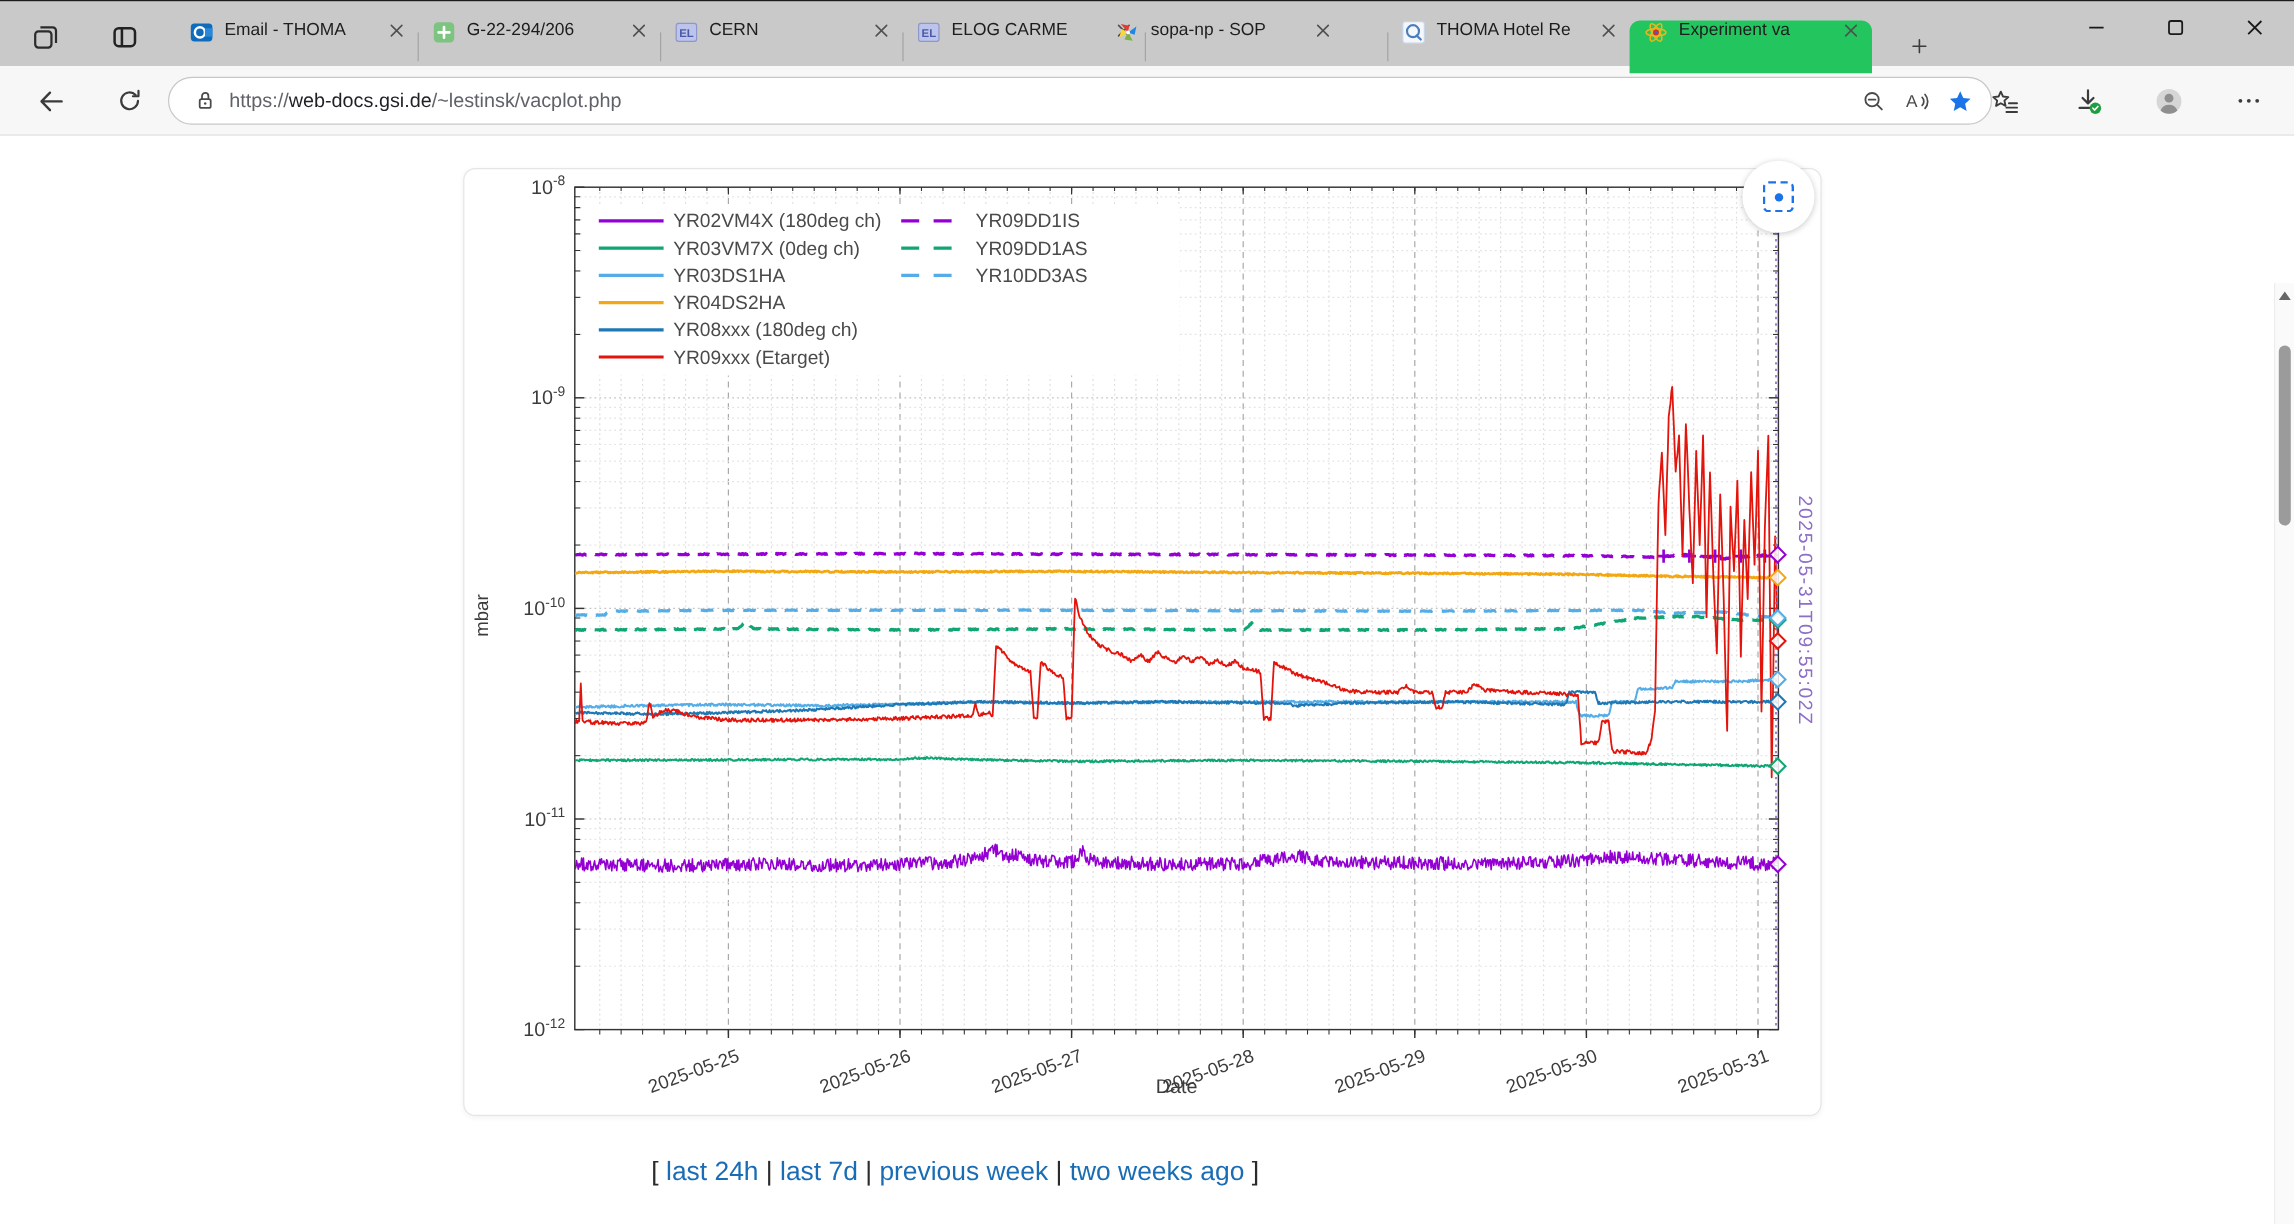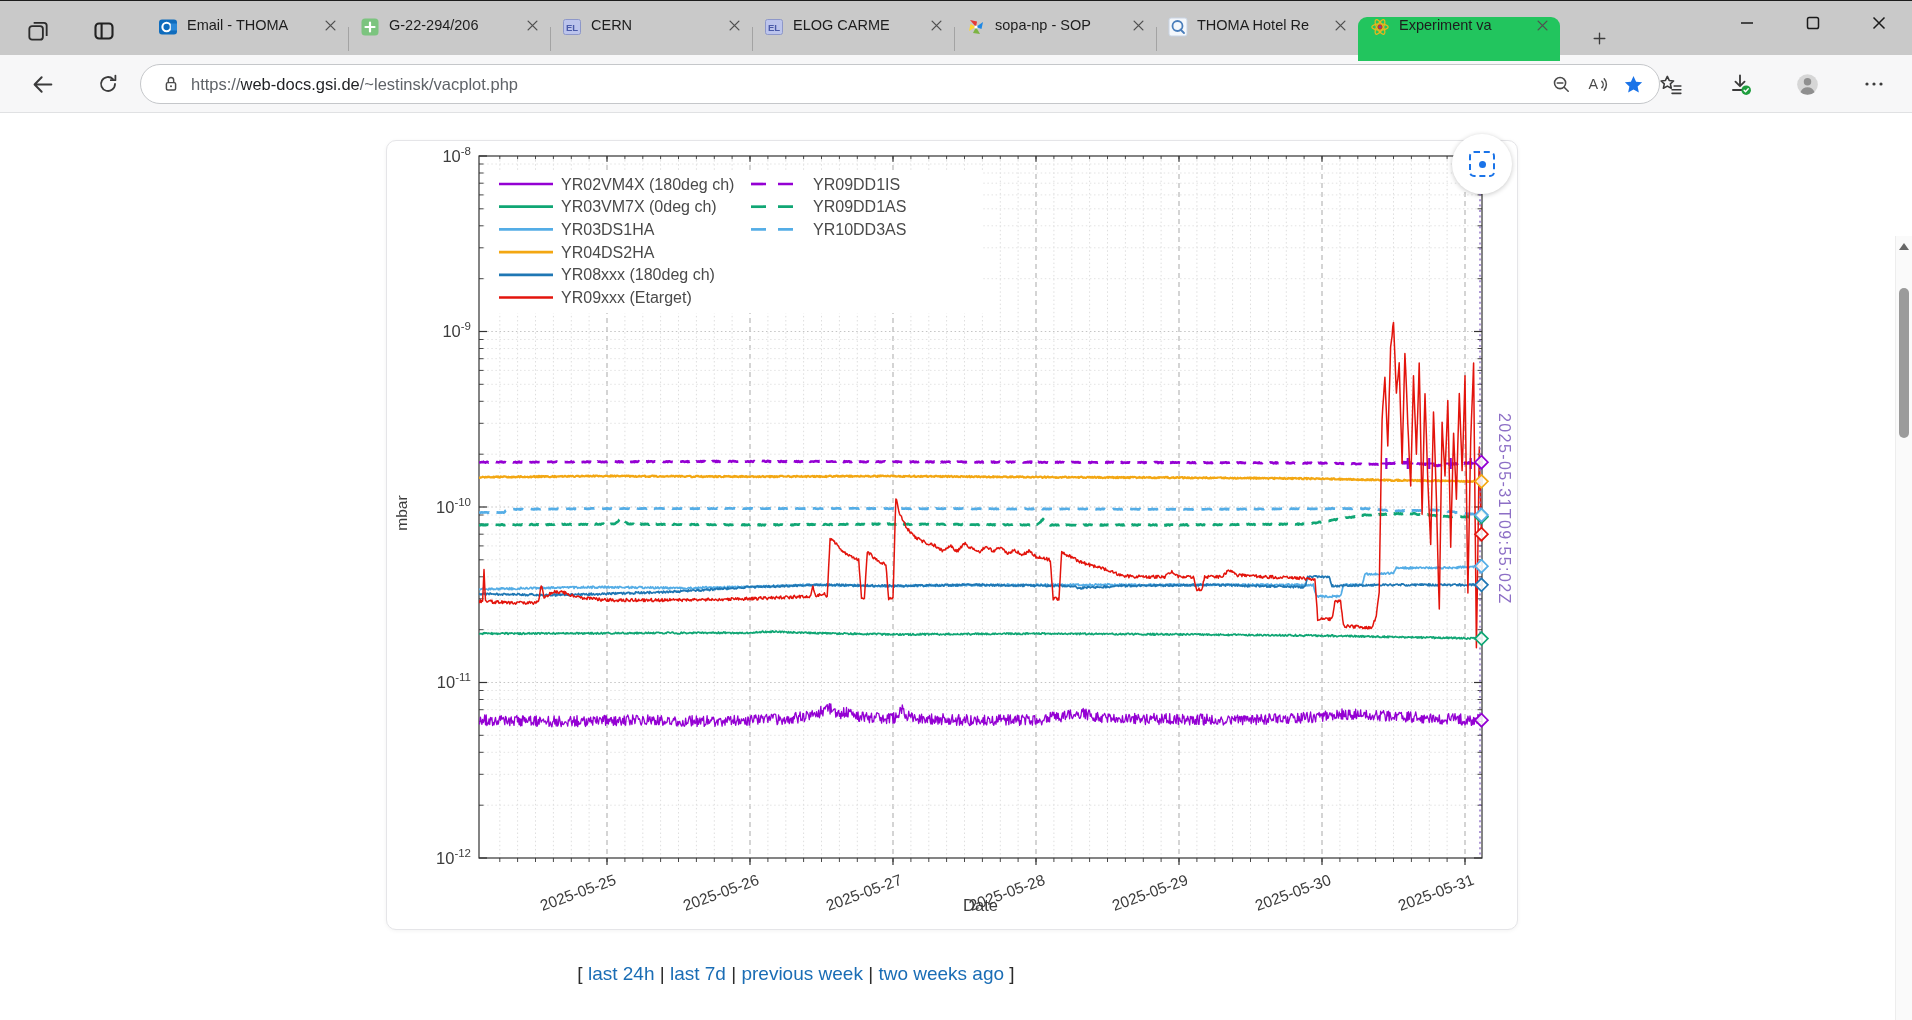--- a/index.html
+++ b/index.html
@@ -24,21 +24,21 @@
   .urltext{font-size:16.5px;margin-left:8px;flex:1;white-space:nowrap;overflow:hidden;}
   .u-dim{color:#5f6368;} .u-host{color:#1f2023;}
   .page{position:absolute;left:0;top:118px;width:1912px;height:902px;background:#fff;}
   .plot-card{position:absolute;left:386px;top:22px;width:1130px;height:788px;background:#fff;
     border:1px solid #e5e5e8;border-radius:10px;box-shadow:0 1px 4px rgba(0,0,0,.05);}
   .cambtn{position:absolute;left:1452px;top:16px;width:60px;height:60px;border-radius:50%;background:#fff;
     box-shadow:0 1px 5px rgba(0,0,0,.22);display:flex;align-items:center;justify-content:center;z-index:5;}
   .camicon{width:22px;height:22px;border:2.6px dashed #1a73e8;border-radius:5px;position:relative;}
   .camicon::after{content:"";position:absolute;left:50%;top:50%;width:7px;height:7px;margin:-3.5px 0 0 -3.5px;
     border-radius:50%;background:#1a73e8;}
-  .links{position:absolute;left:0;top:845px;width:1592px;text-align:center;font-size:19px;color:#2b2b2b;}
+  .links{position:absolute;left:0;top:845px;width:1592px;text-align:center;font-size:22px;color:#2b2b2b;}
   .links a{color:#1a6db5;text-decoration:none;cursor:pointer;}
   .scrollbar{position:absolute;right:0;top:118px;width:17px;height:902px;background:#fafafa;border-left:1px solid #ededed;box-sizing:border-box;}
   .sb-arrow{position:absolute;left:3px;width:0;height:0;}
   .sb-up{top:7px;border-left:5px solid transparent;border-right:5px solid transparent;border-bottom:7px solid #676767;}
   .sb-thumb{position:absolute;left:3px;top:52px;width:10px;height:150px;background:#9b9b9b;border-radius:5px;}
   svg text{font-family:"Liberation Sans",sans-serif;}
 </style>
 </head>
 <body>
 
@@ -101,21 +101,21 @@
             <text x="4" y="14" font-size="9.5" font-weight="bold" fill="#4a5aa8" font-family="Liberation Sans,sans-serif">EL</text>
           </svg></span>
         <span class="t-title">ELOG CARME</span>
         <span class="t-close">
           <svg width="11" height="11" viewBox="0 0 10 10">
             <path d="M1 1l8 8M9 1L1 9" stroke="#505050" stroke-width="1.2" stroke-linecap="round"></path>
           </svg>
         </span>
       </div>
       <div class="tabsep" style="left: 752px;"></div>
-      <div class="tab" style="left: 954px;">
+      <div class="tab" style="left: 918px;">
         <span class="fav"><svg width="20" height="20" viewBox="0 0 20 20">
             <polygon points="10,10 4,3 11,4.5" fill="#e53935"></polygon>
             <polygon points="10,10 17,5 15.5,12" fill="#1e88e5"></polygon>
             <polygon points="10,10 14,17 7,16" fill="#7cb342"></polygon>
             <polygon points="10,10 3,14 4.5,7" fill="#fdd835"></polygon>
             <circle cx="10" cy="10" r="1.6" fill="#fff"></circle>
           </svg></span>
         <span class="t-title">sopa-np - SOP</span>
         <span class="t-close">
           <svg width="11" height="11" viewBox="0 0 10 10">

